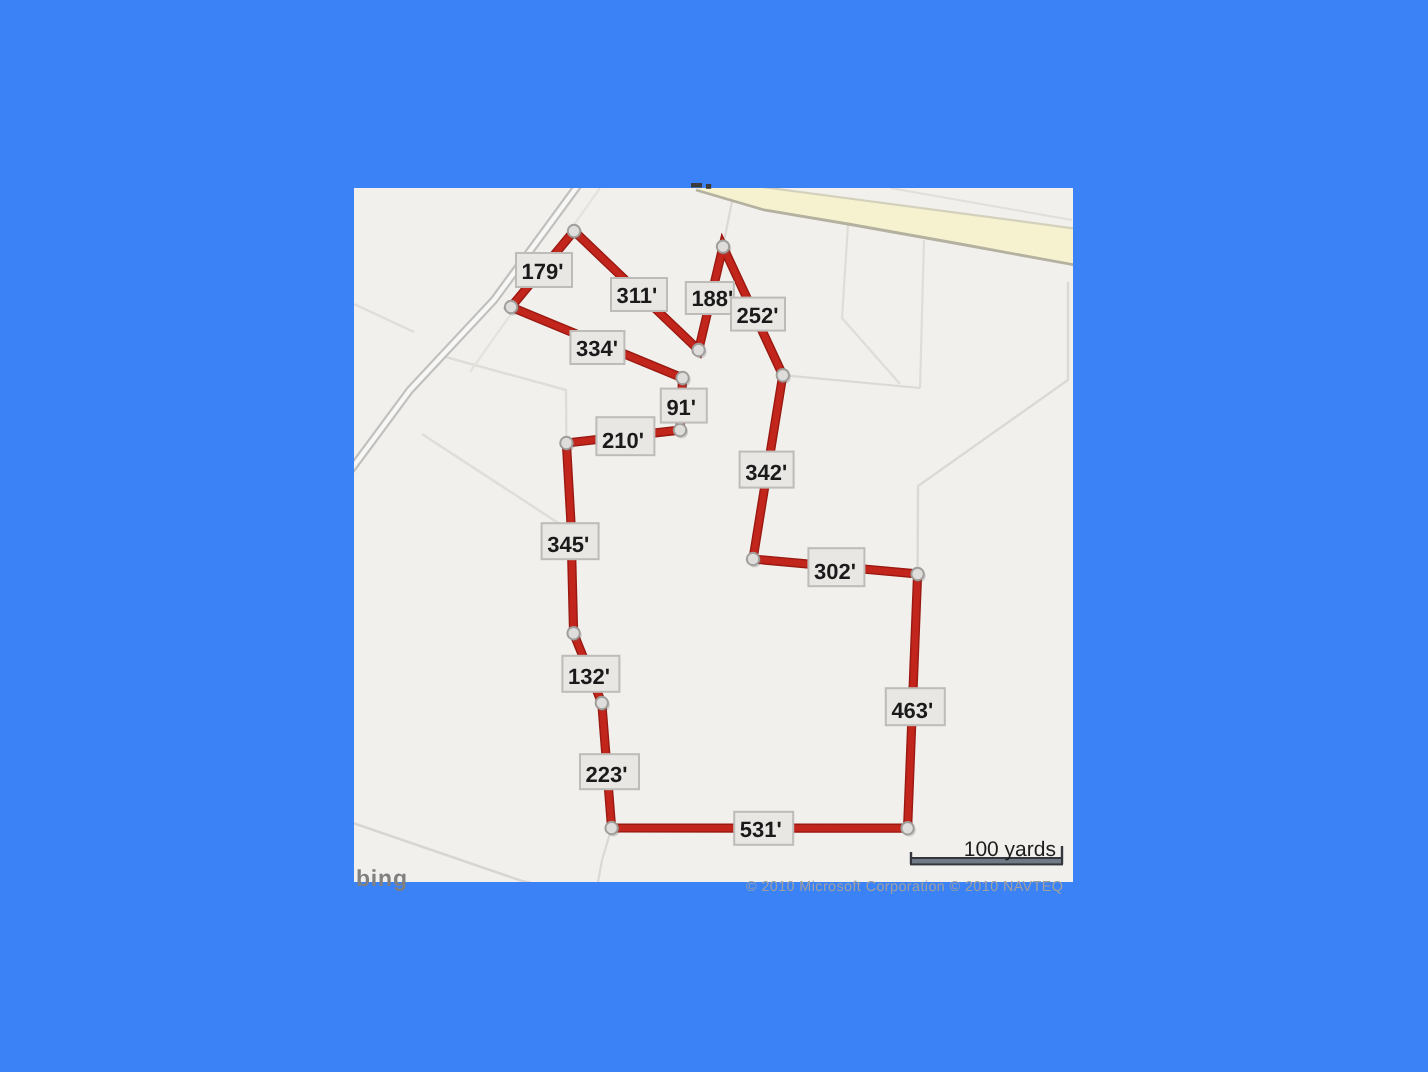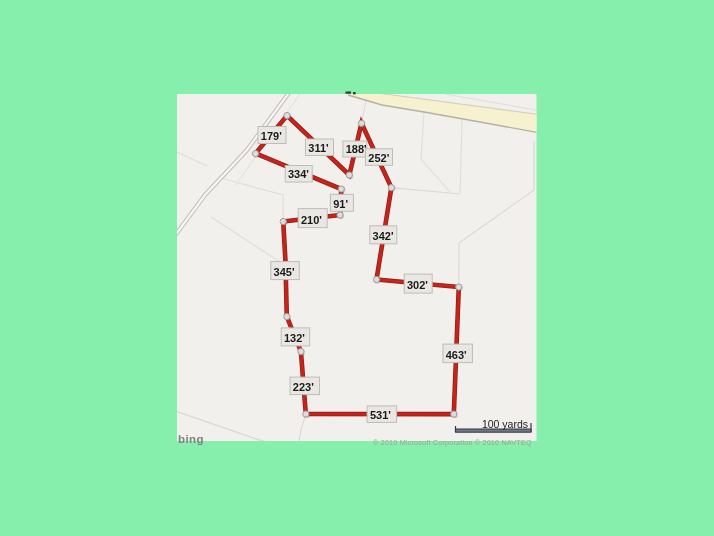--- a/index.html
+++ b/index.html
@@ -1,17 +1,17 @@
 <!DOCTYPE html>
 <html><head>
 <meta charset="utf-8">
 <style>
   html,body{margin:0;padding:0;background:#ffffff;width:714px;height:536px;overflow:hidden;}
   body{font-family:"Liberation Sans", sans-serif;}
-  #stage{position:relative;width:714px;height:536px;background:#86efac;}
+  #stage{position:relative;width:714px;height:536px;background:#3b82f6;}
   svg{position:absolute;left:0;top:0;}
   text{font-family:"Liberation Sans", sans-serif;}
 </style>
 </head>
 <body>
 <div id="stage">
 <svg width="714" height="536" viewBox="0 0 714 536">
   <defs>
     <clipPath id="mapclip">
           <rect x="177" y="94" width="359.5" height="347"></rect>

